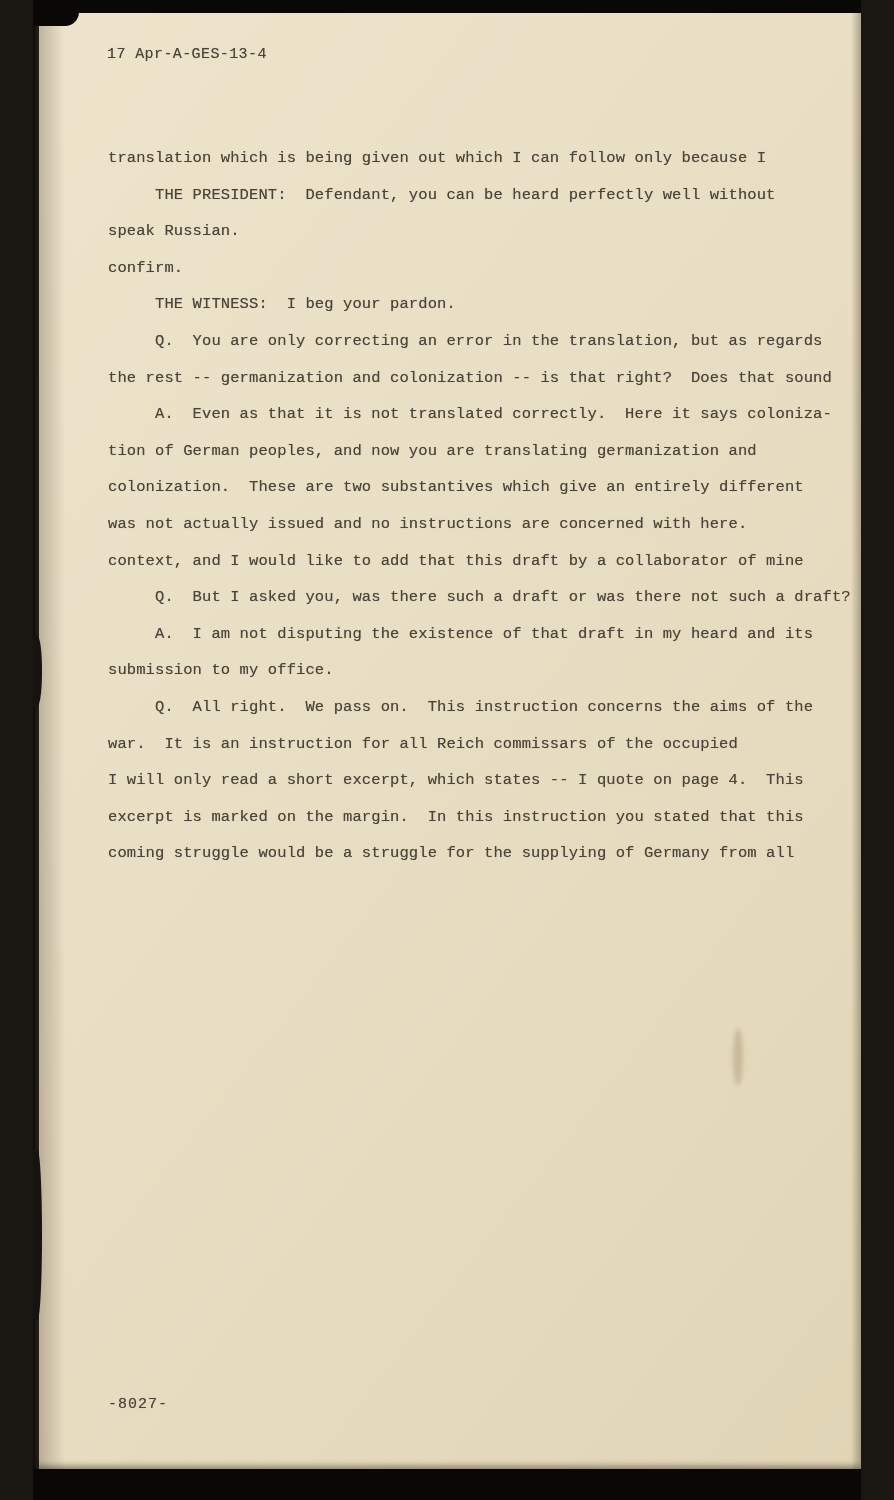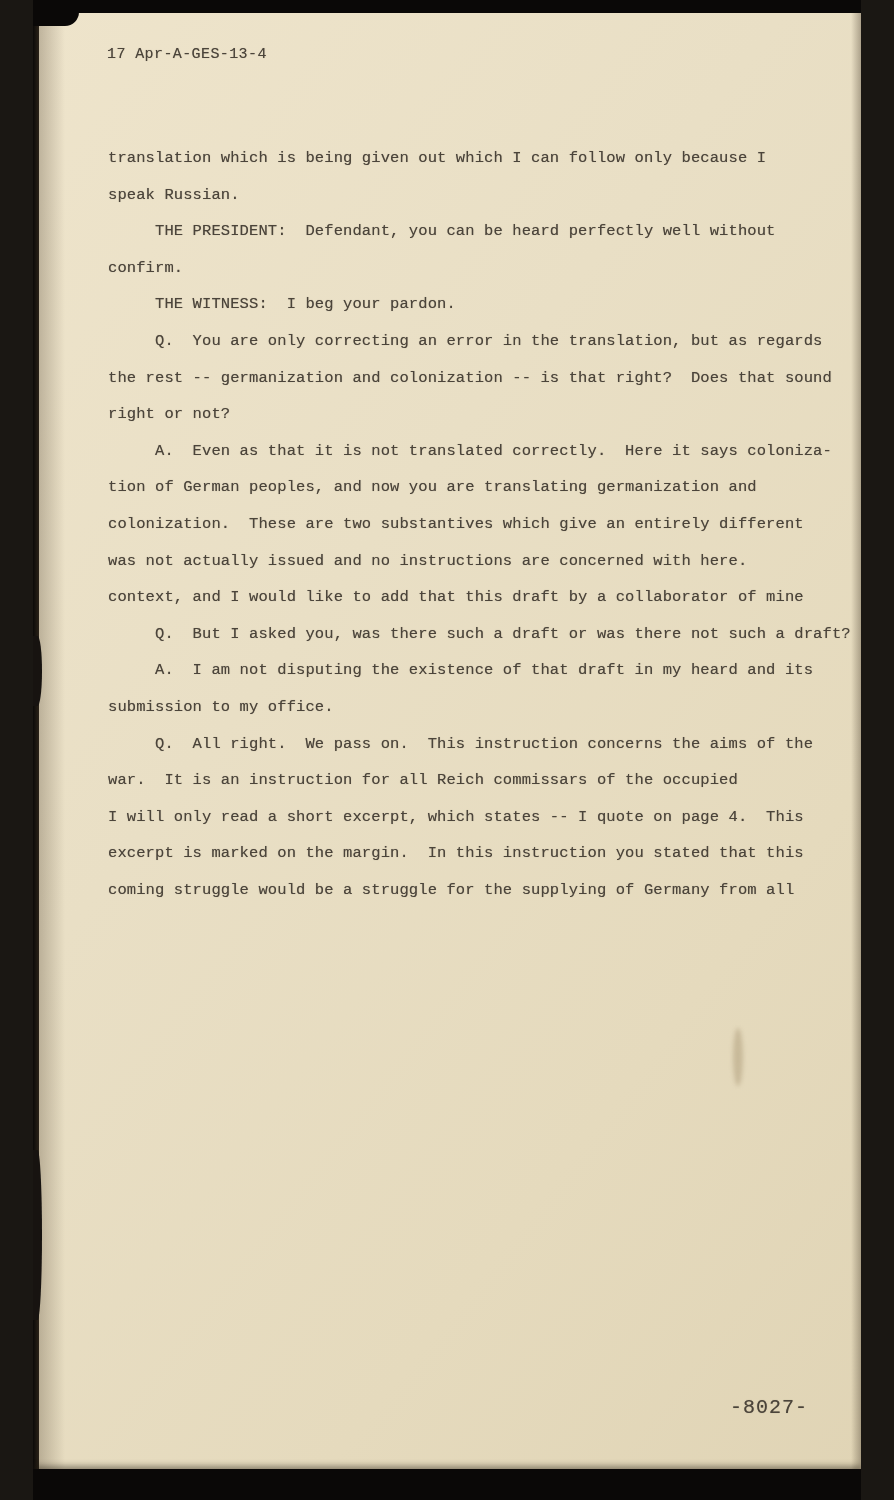--- a/index.html
+++ b/index.html
@@ -69,22 +69,22 @@
   }
   .t-line {
     height: 36.6px;
     line-height: 36.6px;
     font-size: 15.5px;
     white-space: pre;
     letter-spacing: 0.1px;
   }
   .footer-line {
     position: absolute; top: 1396px; left: 75px; width: 700px;
-    text-align: right;
-    font-size: 20px; letter-spacing: 1px;
+    text-align: left;
+    font-size: 15px; letter-spacing: 1px;
     white-space: pre;
   }
 </style>
 </head>
 <body>
 
 <div class="scan">
 
   <div class="edge-left"></div>
   <div class="edge-left-shade"></div>
@@ -93,27 +93,26 @@
   <div class="edge-top-bump"></div>
   <div class="edge-bottom"></div>
   <div class="tear-1"></div>
   <div class="tear-2"></div>
   <div class="smudge"></div>
 
   <div class="header-line ink">17 Apr-A-GES-13-4</div>
 
   <div class="body-block">
     <div class="t-line ink">translation which is being given out which I can follow only because I</div>
+    <div class="t-line ink">     THE PRESIDENT:  Defendant, you can be heard perfectly well without</div>
     <div class="t-line ink">speak Russian.</div>
-    <div class="t-line ink">     THE PRESIDENT:  Defendant, you can be heard perfectly well without</div>
     <div class="t-line ink">confirm.</div>
     <div class="t-line ink">     THE WITNESS:  I beg your pardon.</div>
     <div class="t-line ink">     Q.  You are only correcting an error in the translation, but as regards</div>
     <div class="t-line ink">the rest -- germanization and colonization -- is that right?  Does that sound</div>
-    <div class="t-line ink">right or not?</div>
     <div class="t-line ink">     A.  Even as that it is not translated correctly.  Here it says coloniza-</div>
     <div class="t-line ink">tion of German peoples, and now you are translating germanization and</div>
     <div class="t-line ink">colonization.  These are two substantives which give an entirely different</div>
     <div class="t-line ink">was not actually issued and no instructions are concerned with here.</div>
     <div class="t-line ink">context, and I would like to add that this draft by a collaborator of mine</div>
     <div class="t-line ink">     Q.  But I asked you, was there such a draft or was there not such a draft?</div>
     <div class="t-line ink">     A.  I am not disputing the existence of that draft in my heard and its</div>
     <div class="t-line ink">submission to my office.</div>
     <div class="t-line ink">     Q.  All right.  We pass on.  This instruction concerns the aims of the</div>
     <div class="t-line ink">war.  It is an instruction for all Reich commissars of the occupied</div>

